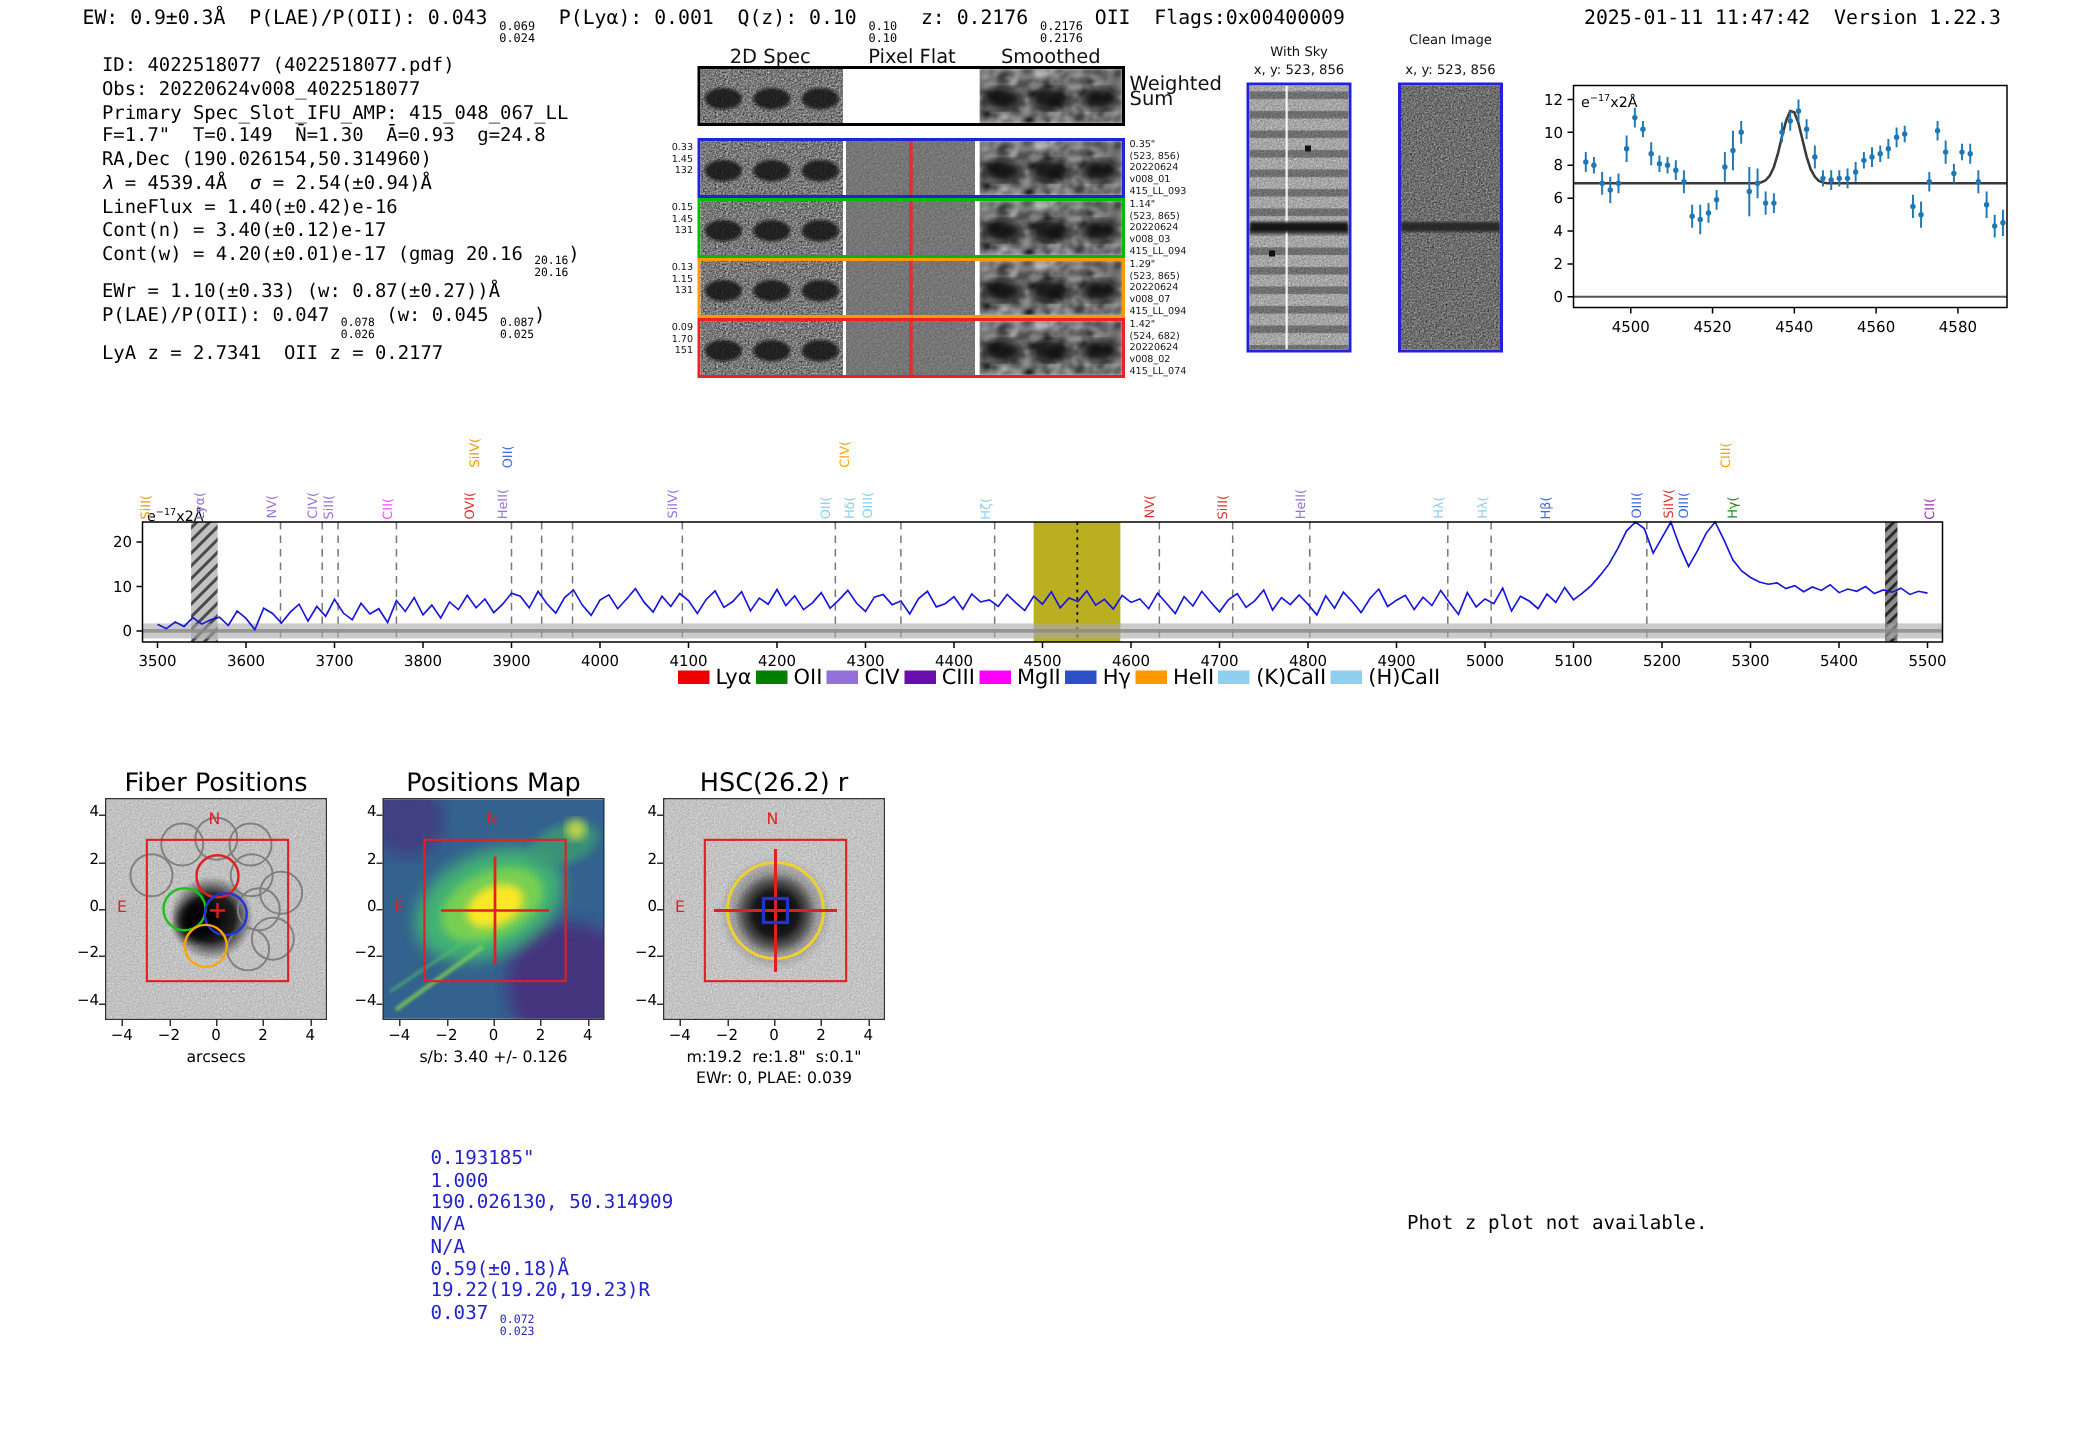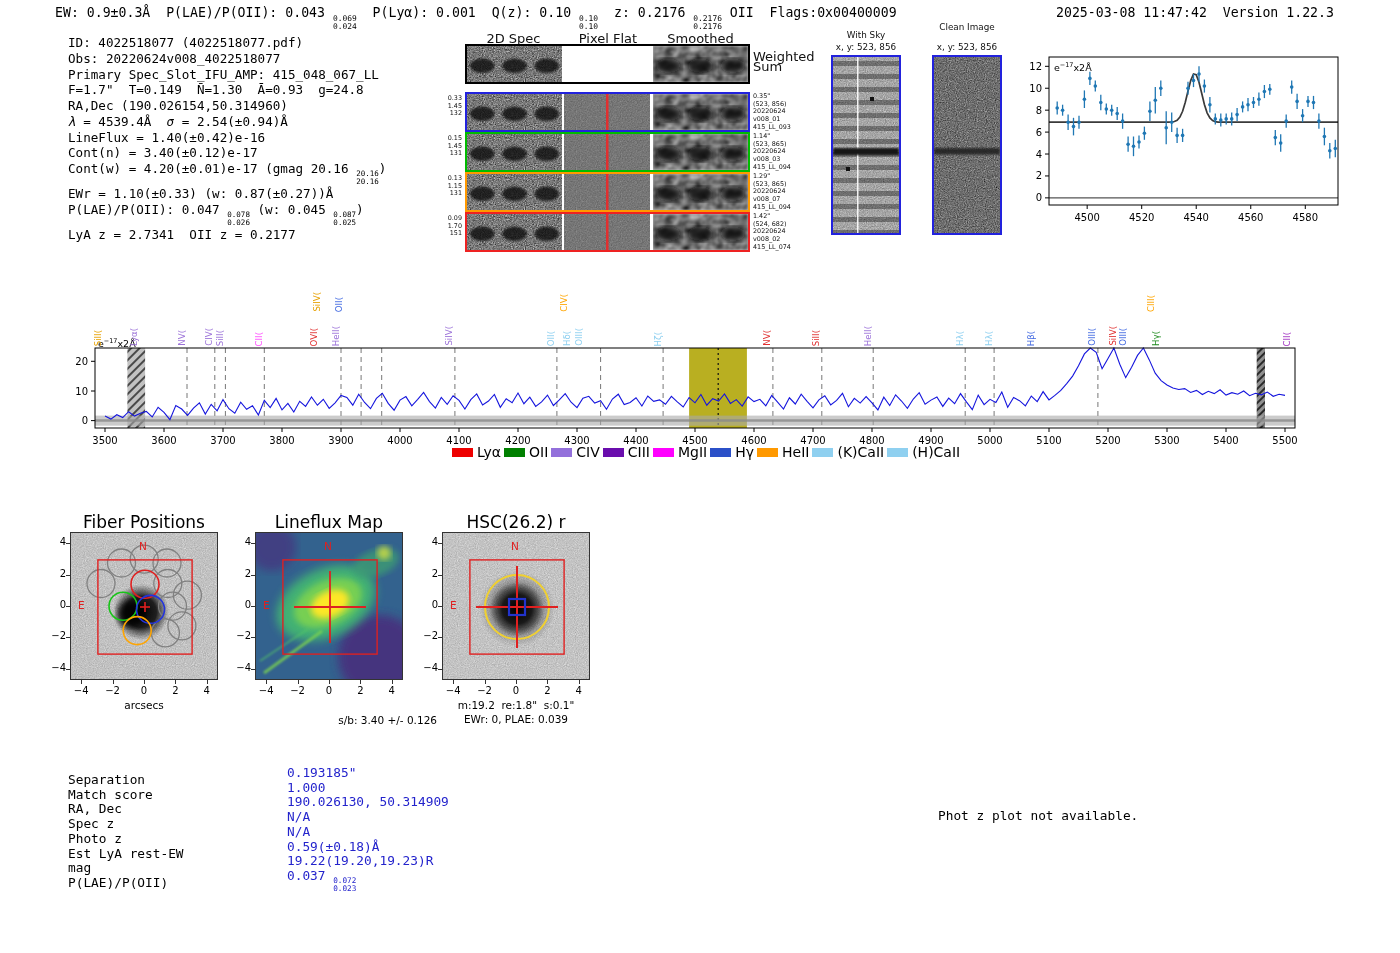--- a/index.html
+++ b/index.html
@@ -63,21 +63,21 @@
         <stop offset="100%" stop-color="#222" stop-opacity="0"></stop>
       </radialGradient>
       <pattern id="stripes" width="8" height="13" patternUnits="userSpaceOnUse">
         <rect width="8" height="13" fill="#cfcfcf"></rect>
         <rect y="4" width="8" height="5" fill="#8a8a8a"></rect>
       </pattern>
     </defs>
   </svg>
 
   <div class="abs mono pre" id="header-left" style="left:55px;top:5px;font-size:13.2px">EW: 0.9±0.3Å  P(LAE)/P(OII): 0.043 <span class="frac"><span>0.069</span><span>0.024</span></span>  P(Lyα): 0.001  Q(z): 0.10 <span class="frac"><span>0.10</span><span>0.10</span></span>  z: 0.2176 <span class="frac"><span>0.2176</span><span>0.2176</span></span> OII  Flags:0x00400009</div>
-  <div class="abs mono pre" style="left:1056px;top:5px;font-size:13.2px">2025-03-08 11:47:42  Version 1.22.3</div>
+  <div class="abs mono pre" style="left:1056px;top:5px;font-size:13.2px">2025-01-11 11:47:42  Version 1.22.3</div>
 
   <div class="abs mono" id="info-block" style="left:68px;top:35px">
       <div class="infoline">ID: 4022518077 (4022518077.pdf)</div>
       <div class="infoline">Obs: 20220624v008_4022518077</div>
       <div class="infoline">Primary Spec_Slot_IFU_AMP: 415_048_067_LL</div>
       <div class="infoline">F=1.7"  T=0.149  N̄=1.30  Ā=0.93  g=24.8</div>
       <div class="infoline">RA,Dec (190.026154,50.314960)</div>
       <div class="infoline"><i>λ</i> = 4539.4Å  <i>σ</i> = 2.54(±0.94)Å</div>
       <div class="infoline">LineFlux = 1.40(±0.42)e-16</div>
       <div class="infoline">Cont(n) = 3.40(±0.12)e-17</div>
@@ -576,42 +576,42 @@
       <ellipse cx="120" cy="30" rx="24" ry="13" fill="#3d9c73" opacity="0.8" filter="url(#b3)" transform="rotate(-20 120 30)"></ellipse>
       <circle cx="128" cy="20" r="7" fill="#d8e340" opacity="0.8" filter="url(#b3)"></circle>
       <line x1="8" y1="140" x2="66" y2="98" stroke="#7ad151" stroke-width="3" opacity="0.8" filter="url(#b1)"></line>
       <line x1="4" y1="128" x2="52" y2="96" stroke="#55c667" stroke-width="2" opacity="0.6" filter="url(#b1)"></line>
       <rect x="26.9" y="26.9" width="94.2" height="94.2" fill="none" stroke="#dd2222" stroke-width="1.4"></rect>
       <g stroke="#dd2222" stroke-width="1.8">
         <line x1="74" y1="38" x2="74" y2="110"></line>
           <line x1="38" y1="74" x2="110" y2="74"></line>
       </g>
     </svg>
-  <div class="ct-title" style="left: 14px; top: 0px; width: 188px;">Lineflux Map</div>
+  <div class="ct-title" style="left: 14px; top: 0px; width: 188px;">Positions Map</div>
       <div class="ct-tick" style="left: 4px; top: 24.2px; width: 26px; text-align: right;">4</div>
       <div style="position: absolute; left: 30px; top: 31.2px; width: 4px; height: 1px; background: rgb(51, 51, 51);"></div>
       <div class="ct-tick" style="left: 4px; top: 55.6px; width: 26px; text-align: right;">2</div>
       <div style="position: absolute; left: 30px; top: 62.6px; width: 4px; height: 1px; background: rgb(51, 51, 51);"></div>
       <div class="ct-tick" style="left: 4px; top: 87px; width: 26px; text-align: right;">0</div>
       <div style="position: absolute; left: 30px; top: 94px; width: 4px; height: 1px; background: rgb(51, 51, 51);"></div>
       <div class="ct-tick" style="left: 4px; top: 118.4px; width: 26px; text-align: right;">−2</div>
       <div style="position: absolute; left: 30px; top: 125.4px; width: 4px; height: 1px; background: rgb(51, 51, 51);"></div>
       <div class="ct-tick" style="left: 4px; top: 149.8px; width: 26px; text-align: right;">−4</div>
       <div style="position: absolute; left: 30px; top: 156.8px; width: 4px; height: 1px; background: rgb(51, 51, 51);"></div>
       <div class="ct-tick" style="left: 33.2px; top: 173px; width: 24px; text-align: center;">−4</div>
       <div style="position: absolute; left: 45.2px; top: 168px; width: 1px; height: 4px; background: rgb(51, 51, 51);"></div>
       <div class="ct-tick" style="left: 64.6px; top: 173px; width: 24px; text-align: center;">−2</div>
       <div style="position: absolute; left: 76.6px; top: 168px; width: 1px; height: 4px; background: rgb(51, 51, 51);"></div>
       <div class="ct-tick" style="left: 96px; top: 173px; width: 24px; text-align: center;">0</div>
       <div style="position: absolute; left: 108px; top: 168px; width: 1px; height: 4px; background: rgb(51, 51, 51);"></div>
       <div class="ct-tick" style="left: 127.4px; top: 173px; width: 24px; text-align: center;">2</div>
       <div style="position: absolute; left: 139.4px; top: 168px; width: 1px; height: 4px; background: rgb(51, 51, 51);"></div>
       <div class="ct-tick" style="left: 158.8px; top: 173px; width: 24px; text-align: center;">4</div>
       <div style="position: absolute; left: 170.8px; top: 168px; width: 1px; height: 4px; background: rgb(51, 51, 51);"></div>
-      <div class="ct-xlabel" style="left: 0px; top: 202px; width: 216px; text-align: right;">s/b: 3.40 +/- 0.126</div>
+      <div class="ct-xlabel" style="left: 0px; top: 187px; width: 216px;">s/b: 3.40 +/- 0.126</div>
       <div class="ne" style="left: 103px; top: 28px;">N</div>
       <div class="ne" style="left: 42px; top: 87px;">E</div>
     </div>
 
   <div class="abs" id="cut2" style="left:408px;top:512px;width:216px;height:216px">
     <svg class="abs" style="left:34px;top:20px;border:1px solid #333" width="148" height="148">
       <rect width="148" height="148" fill="#dedede"></rect>
       <rect width="148" height="148" filter="url(#nz)" opacity="0.3"></rect>
       <circle cx="74" cy="76" r="38" fill="url(#gblob)" opacity="0.45"></circle>
       <circle cx="74" cy="76" r="27" fill="url(#gblob)"></circle>
@@ -643,18 +643,17 @@
       <div class="ct-tick" style="left: 127.4px; top: 173px; width: 24px; text-align: center;">2</div>
       <div style="position: absolute; left: 139.4px; top: 168px; width: 1px; height: 4px; background: rgb(51, 51, 51);"></div>
       <div class="ct-tick" style="left: 158.8px; top: 173px; width: 24px; text-align: center;">4</div>
       <div style="position: absolute; left: 170.8px; top: 168px; width: 1px; height: 4px; background: rgb(51, 51, 51);"></div>
       <div class="ct-xlabel" style="left: 0px; top: 187px; width: 216px;">m:19.2  re:1.8"  s:0.1"</div>
       <div class="ct-xlabel" style="left: 0px; top: 201px; width: 216px;">EWr: 0, PLAE: 0.039</div>
       <div class="ne" style="left: 103px; top: 28px;">N</div>
       <div class="ne" style="left: 42px; top: 87px;">E</div>
     </div>
 
-  <div class="abs mono" id="table-labels" style="left:68px;top:773px;font-size:12.8px;line-height:14.7px;white-space:pre"><div>Separation</div><div>Match score</div><div>RA, Dec</div><div>Spec z</div><div>Photo z</div><div>Est LyA rest-EW</div><div>mag</div><div>P(LAE)/P(OII)</div></div>
   <div class="abs mono" id="table-values" style="left:287px;top:766px;font-size:12.8px;line-height:14.7px;white-space:pre"><div class="val">0.193185"</div><div class="val">1.000</div><div class="val">190.026130, 50.314909</div><div class="val">N/A</div><div class="val">N/A</div><div class="val">0.59(±0.18)Å</div><div class="val">19.22(19.20,19.23)R</div><div class="val">0.037 <span class="frac"><span>0.072</span><span>0.023</span></span></div></div>
 
   <div class="abs mono" style="left:938px;top:808px;font-size:12.8px">Phot z plot not available.</div>
 
 </div>
 
 </body></html>

